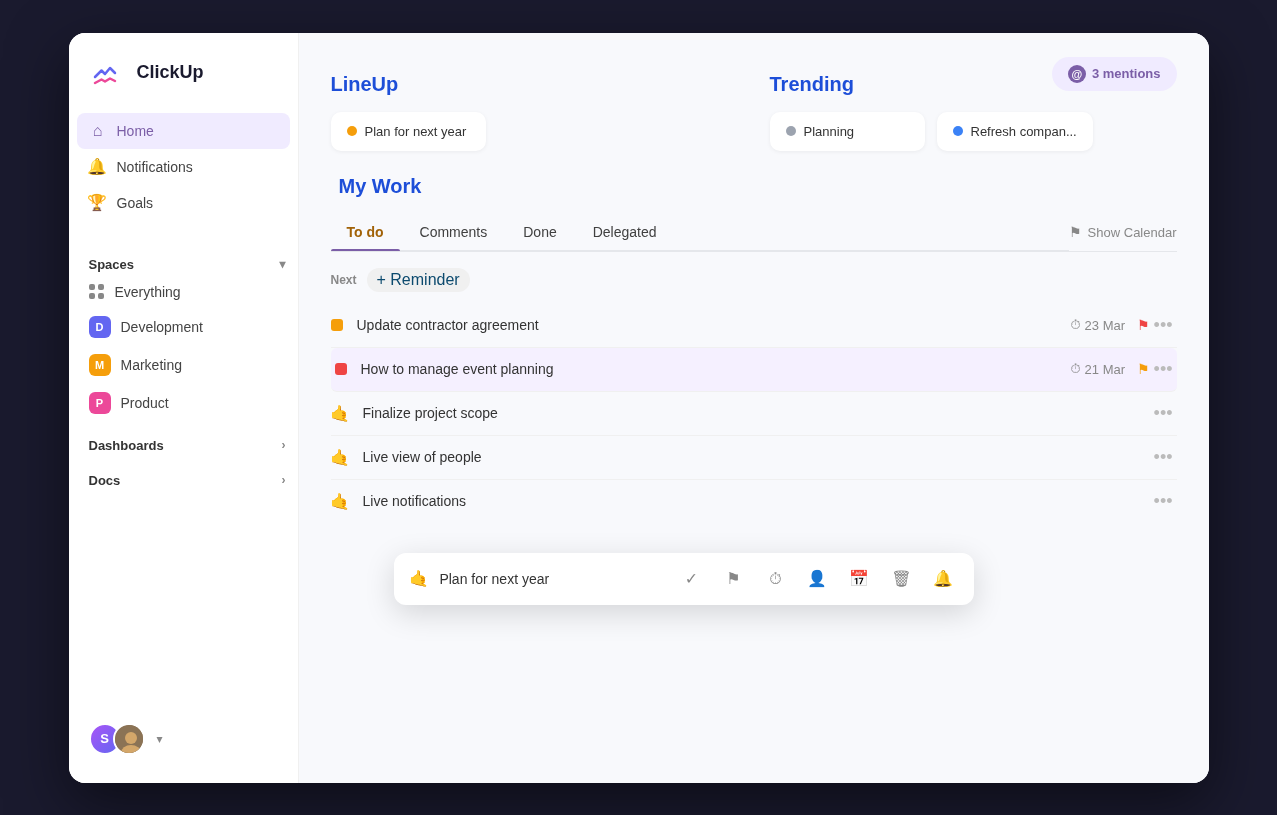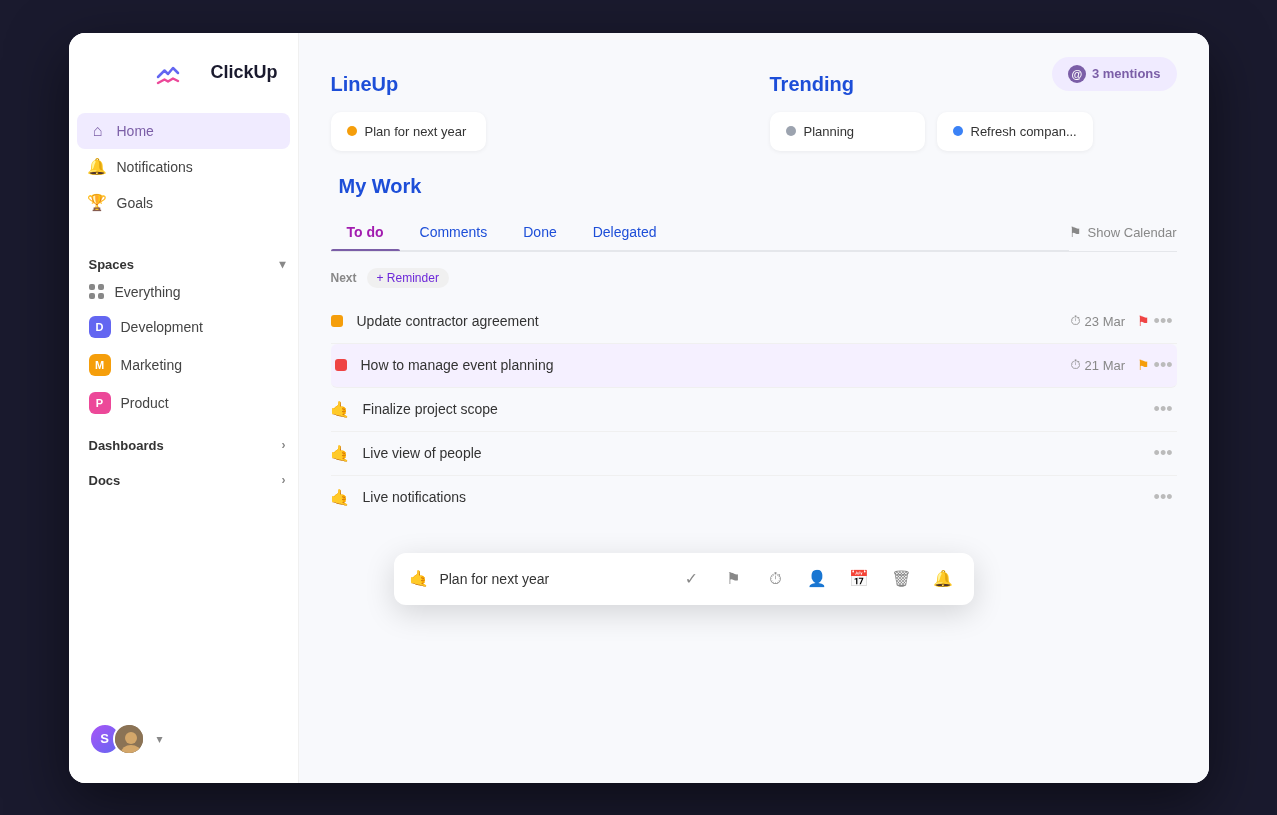--- a/index.html
+++ b/index.html
@@ -27,23 +27,22 @@
       min-width: 230px;
       background: #fff;
       border-right: 1px solid #f0f0f0;
       display: flex;
       flex-direction: column;
       padding: 24px 0 16px 0;
     }
     .logo {
       display: flex;
       align-items: center;
-      gap: 26px;
+      gap: 16px;
       padding: 0 20px 24px 20px;
-      justify-content: flex-end;
     }
     .logo-icon {
       width: 32px;
       height: 32px;
     }
     .logo-text {
       font-size: 18px;
       font-weight: 700;
       color: #1a1a2e;
     }
@@ -268,27 +267,27 @@
     .tabs {
       display: flex;
       gap: 4px;
       border-bottom: 1px solid #e5e7eb;
       margin-bottom: 20px;
       position: relative;
     }
     .tab {
       padding: 10px 16px;
       font-size: 14px;
-      color: #1d4ed8;
+      color: #404040;
       cursor: pointer;
       font-weight: 500;
       position: relative;
     }
     .tab.active {
-      color: #a21caf;
+      color: #a16207;
       font-weight: 600;
     }
     .tab.active::after {
       content: '';
       position: absolute;
       bottom: -1px;
       left: 0;
       right: 0;
       height: 2px;
       background: #7b5ea7;
@@ -312,22 +311,22 @@
       margin-bottom: 12px;
       display: flex;
       align-items: center;
       gap: 10px;
     }
     .reminder-btn {
       background: #f0f0f0;
       border: none;
       border-radius: 12px;
       padding: 3px 10px;
-      font-size: 12px;
-      color: #6d28d9;
+      font-size: 16px;
+      color: #0c4a6e;
       cursor: pointer;
     }
     .task-row {
       display: flex;
       align-items: center;
       padding: 11px 0;
       border-bottom: 1px solid #f0f0f0;
       position: relative;
     }
     .task-row:last-child { border-bottom: none; }

